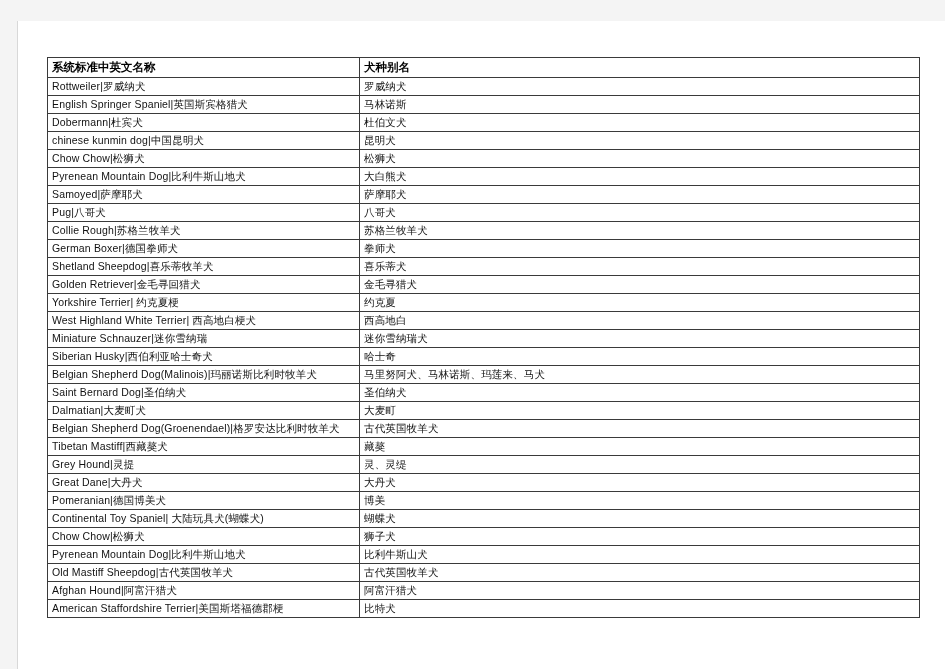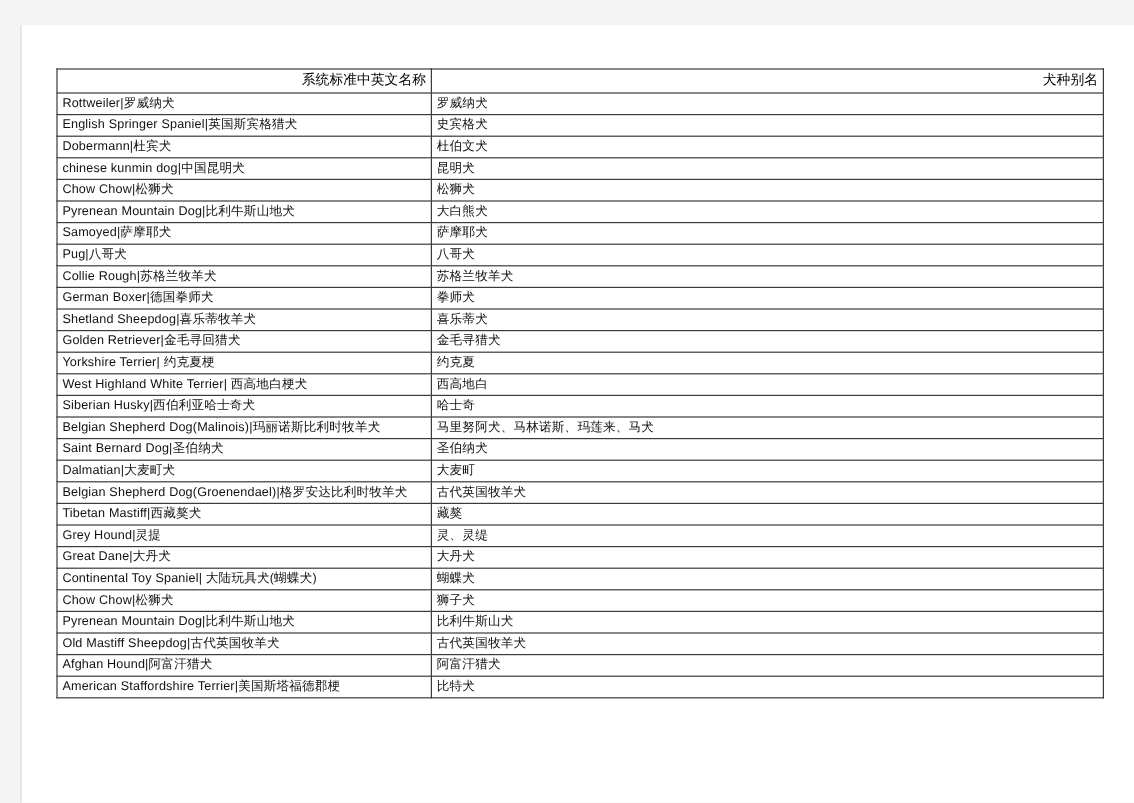--- a/index.html
+++ b/index.html
@@ -54,22 +54,22 @@
   table.dog-table td {
     border: 1px solid #3a3a3a;
     padding: 0 4px;
     height: 18px;
     line-height: 17px;
     vertical-align: middle;
     white-space: nowrap;
     overflow: hidden;
   }
   table.dog-table th {
-    text-align: right;
-    font-weight: normal;
+    text-align: left;
+    font-weight: bold;
     font-size: 11.5px;
     height: 20px;
     line-height: 19px;
     color: #000;
   }
   table.dog-table td {
     text-align: left;
     font-weight: normal;
     font-size: 10.5px;
     color: #111;
@@ -95,21 +95,21 @@
             <th>犬种别名</th>
           </tr>
         </thead>
         <tbody id="table-body">
             <tr>
               <td class="col-name">Rottweiler|罗威纳犬</td>
               <td class="col-alias">罗威纳犬</td>
             </tr>
             <tr>
               <td class="col-name">English Springer Spaniel|英国斯宾格猎犬</td>
-              <td class="col-alias">史宾格犬</td>
+              <td class="col-alias">马林诺斯</td>
             </tr>
             <tr>
               <td class="col-name">Dobermann|杜宾犬</td>
               <td class="col-alias">杜伯文犬</td>
             </tr>
             <tr>
               <td class="col-name">chinese kunmin dog|中国昆明犬</td>
               <td class="col-alias">昆明犬</td>
             </tr>
             <tr>
@@ -146,20 +146,24 @@
             </tr>
             <tr>
               <td class="col-name">Yorkshire Terrier| 约克夏梗</td>
               <td class="col-alias">约克夏</td>
             </tr>
             <tr>
               <td class="col-name">West Highland White Terrier| 西高地白梗犬</td>
               <td class="col-alias">西高地白</td>
             </tr>
             <tr>
+              <td class="col-name">Miniature Schnauzer|迷你雪纳瑞</td>
+              <td class="col-alias">迷你雪纳瑞犬</td>
+            </tr>
+            <tr>
               <td class="col-name">Siberian Husky|西伯利亚哈士奇犬</td>
               <td class="col-alias">哈士奇</td>
             </tr>
             <tr>
               <td class="col-name">Belgian Shepherd Dog(Malinois)|玛丽诺斯比利时牧羊犬</td>
               <td class="col-alias">马里努阿犬、马林诺斯、玛莲来、马犬</td>
             </tr>
             <tr>
               <td class="col-name">Saint Bernard Dog|圣伯纳犬</td>
               <td class="col-alias">圣伯纳犬</td>
@@ -176,20 +180,24 @@
               <td class="col-name">Tibetan Mastiff|西藏獒犬</td>
               <td class="col-alias">藏獒</td>
             </tr>
             <tr>
               <td class="col-name">Grey Hound|灵提</td>
               <td class="col-alias">灵、灵缇</td>
             </tr>
             <tr>
               <td class="col-name">Great Dane|大丹犬</td>
               <td class="col-alias">大丹犬</td>
+            </tr>
+            <tr>
+              <td class="col-name">Pomeranian|德国博美犬</td>
+              <td class="col-alias">博美</td>
             </tr>
             <tr>
               <td class="col-name">Continental Toy Spaniel| 大陆玩具犬(蝴蝶犬)</td>
               <td class="col-alias">蝴蝶犬</td>
             </tr>
             <tr>
               <td class="col-name">Chow Chow|松狮犬</td>
               <td class="col-alias">狮子犬</td>
             </tr>
             <tr>

